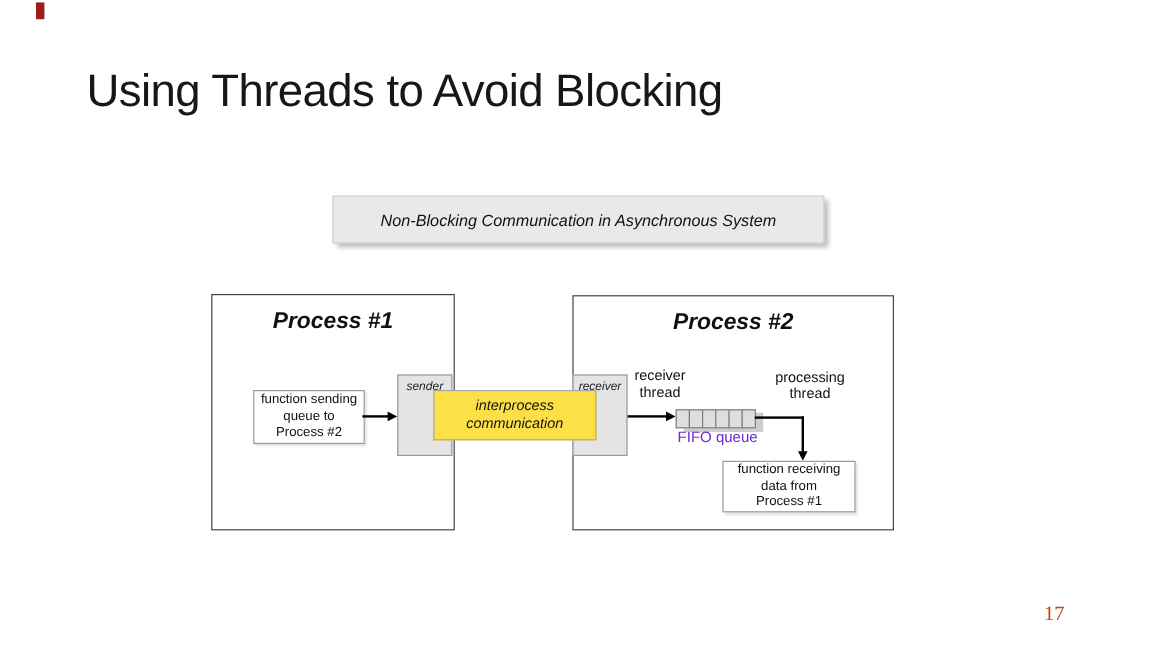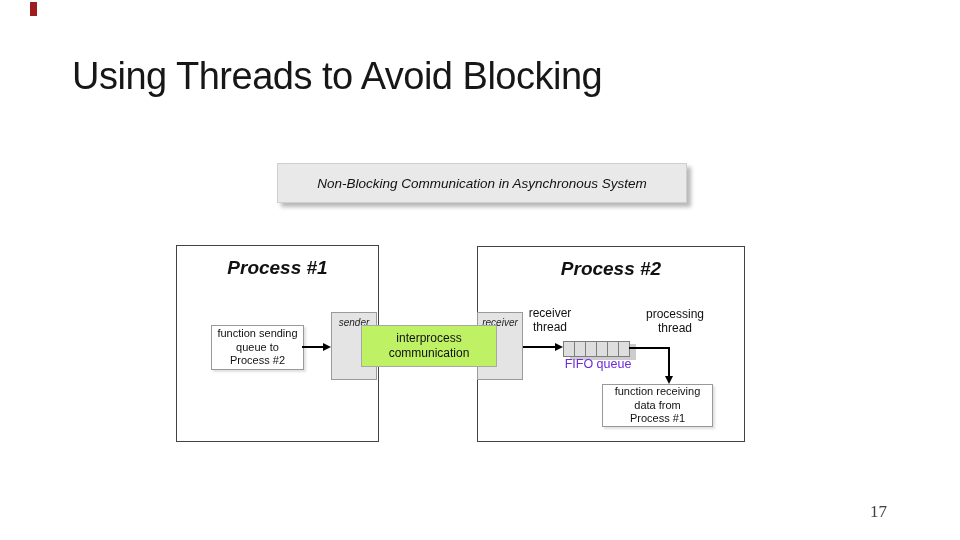--- a/index.html
+++ b/index.html
@@ -32,23 +32,23 @@
   .endpoint{
     position:absolute;width:46px;height:68px;background:#e4e4e4;
     border:1px solid #9a9a9a;z-index:1;font-size:10px;color:#222;
     text-align:center;padding-top:4px;box-sizing:border-box;font-style:italic;
   }
   .sender-box{left:331px;top:312px;}
   .receiver-box{left:477px;top:312px;}
   
   .ipc-box{
     position:absolute;left:361px;top:325px;width:134px;height:40px;
-    background:#bef264;border:1px solid #a8a8a8;z-index:2;
+    background:#fde047;border:1px solid #a8a8a8;z-index:2;
     display:flex;flex-direction:column;align-items:center;justify-content:center;
-    font-size:12px;color:#111;line-height:15px;
+    font-size:12px;color:#111;line-height:15px;font-style:italic;
   }
   
   .func-box{
     position:absolute;background:#fff;border:1px solid #999;
     box-shadow:2px 2px 2px rgba(0,0,0,0.12);
     display:flex;flex-direction:column;align-items:center;justify-content:center;
     font-size:11px;color:#111;line-height:13.5px;text-align:right;z-index:1;
   }
   .func-send{left:211px;top:325px;width:91px;height:43px;}
   .func-recv{left:584px;top:384px;width:109px;height:41px;margin-left:18px;}
@@ -159,15 +159,15 @@
   <div class="hline line-fifo-out"></div>
   <div class="vline line-down"></div>
   <div class="arr-down head-down"></div>
 
   <div class="func-box func-recv">
     <span>function receiving</span>
     <span>data from</span>
     <span>Process #1</span>
   </div>
 
-  <div class="page-number" style="color: #404040;">17</div>
+  <div class="page-number" style="color: #c2410c;">17</div>
 
 </div>
 
 </body></html>

